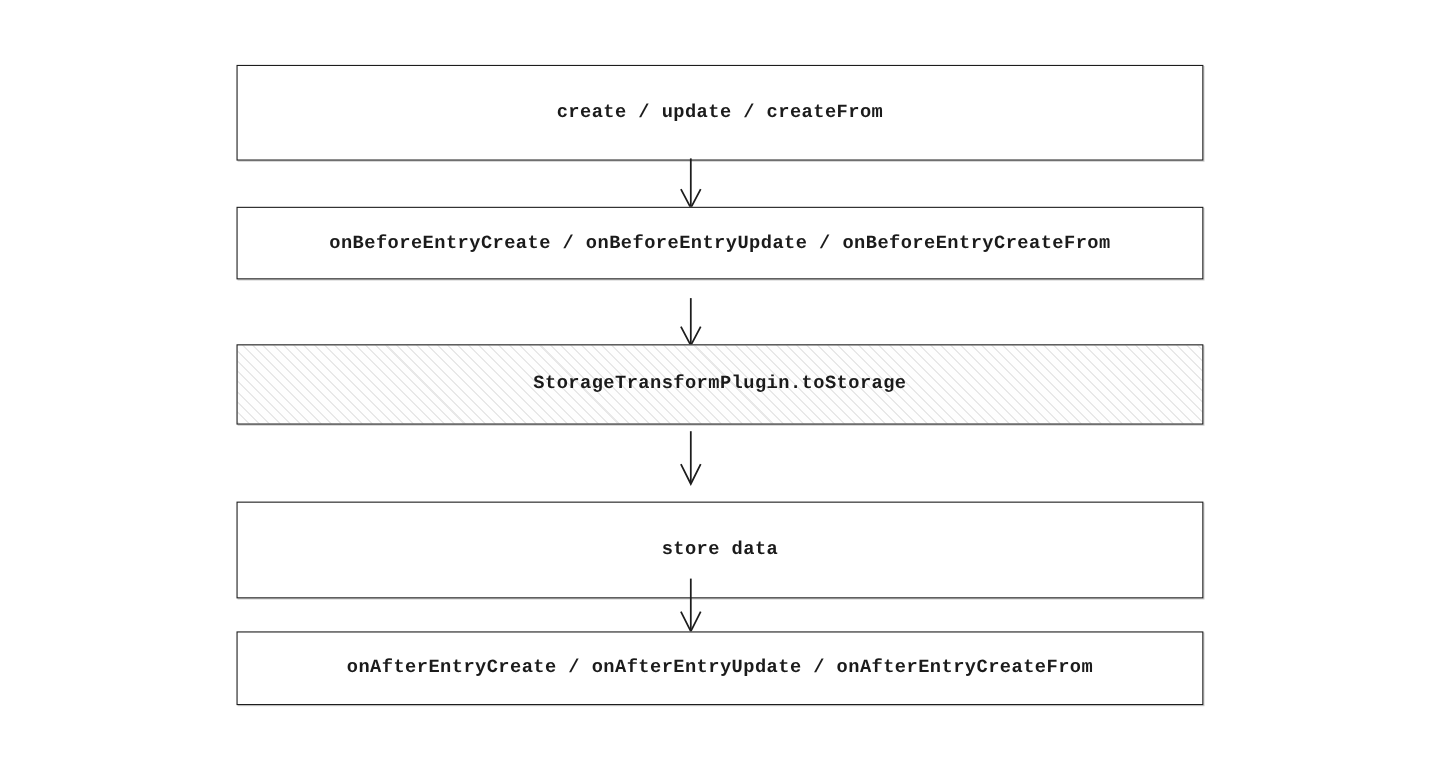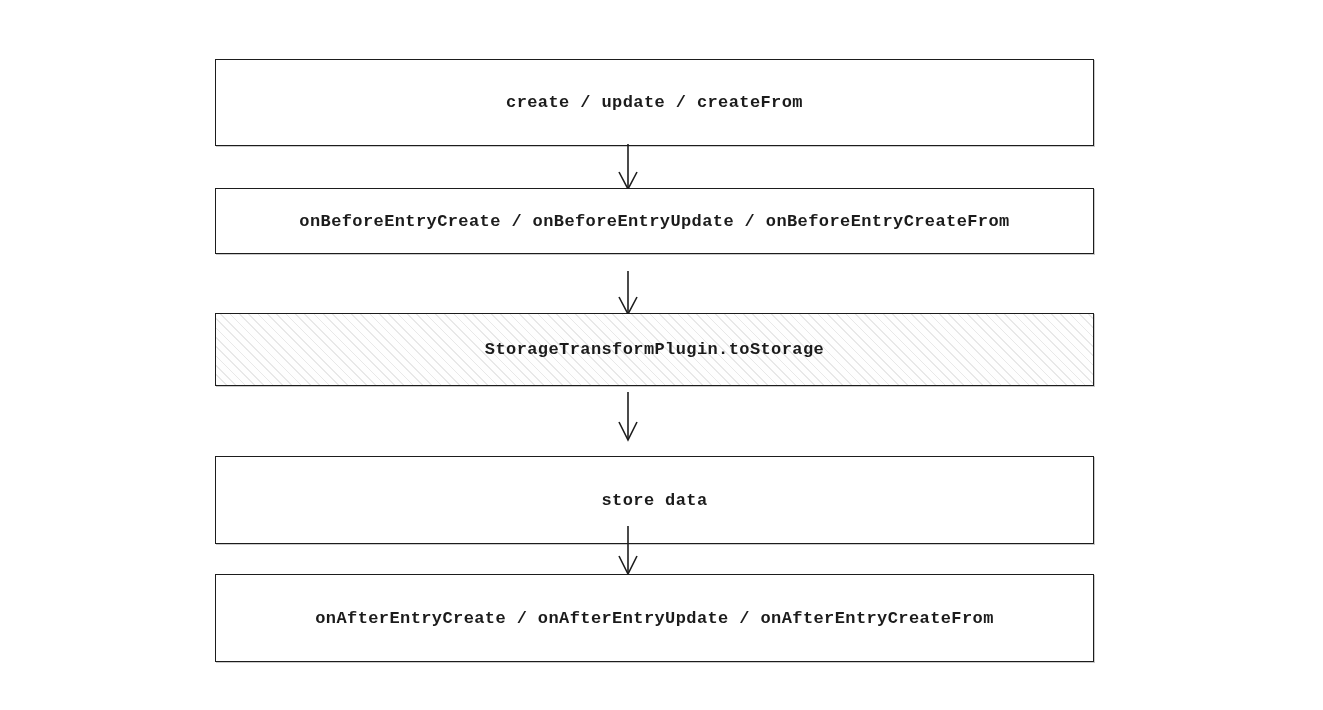--- a/index.html
+++ b/index.html
@@ -49,21 +49,21 @@
         rgba(0,0,0,0.085) 1.3px,
         rgba(0,0,0,0) 1.3px,
         rgba(0,0,0,0) 6.6px
     );
   }
   
   #node-create   { top: 59px;  height: 87px; }
   #node-before   { top: 188px; height: 66px; }
   #node-plugin   { top: 313px; height: 73px; justify-content: center; }
   #node-store    { top: 440px; height: 88px; margin-top: 16px; }
-  #node-after    { top: 574px; height: 88px; }
+  #node-after    { top: 574px; height: 67px; }
 
   .edge {
     position: absolute;
     left: 560px;
     width: 140px;
     pointer-events: none;
   }
   #edge-1 { top: 144px; height: 46px; }
   #edge-2 { top: 271px; height: 44px; }
   #edge-3 { top: 392px; height: 50px; }

